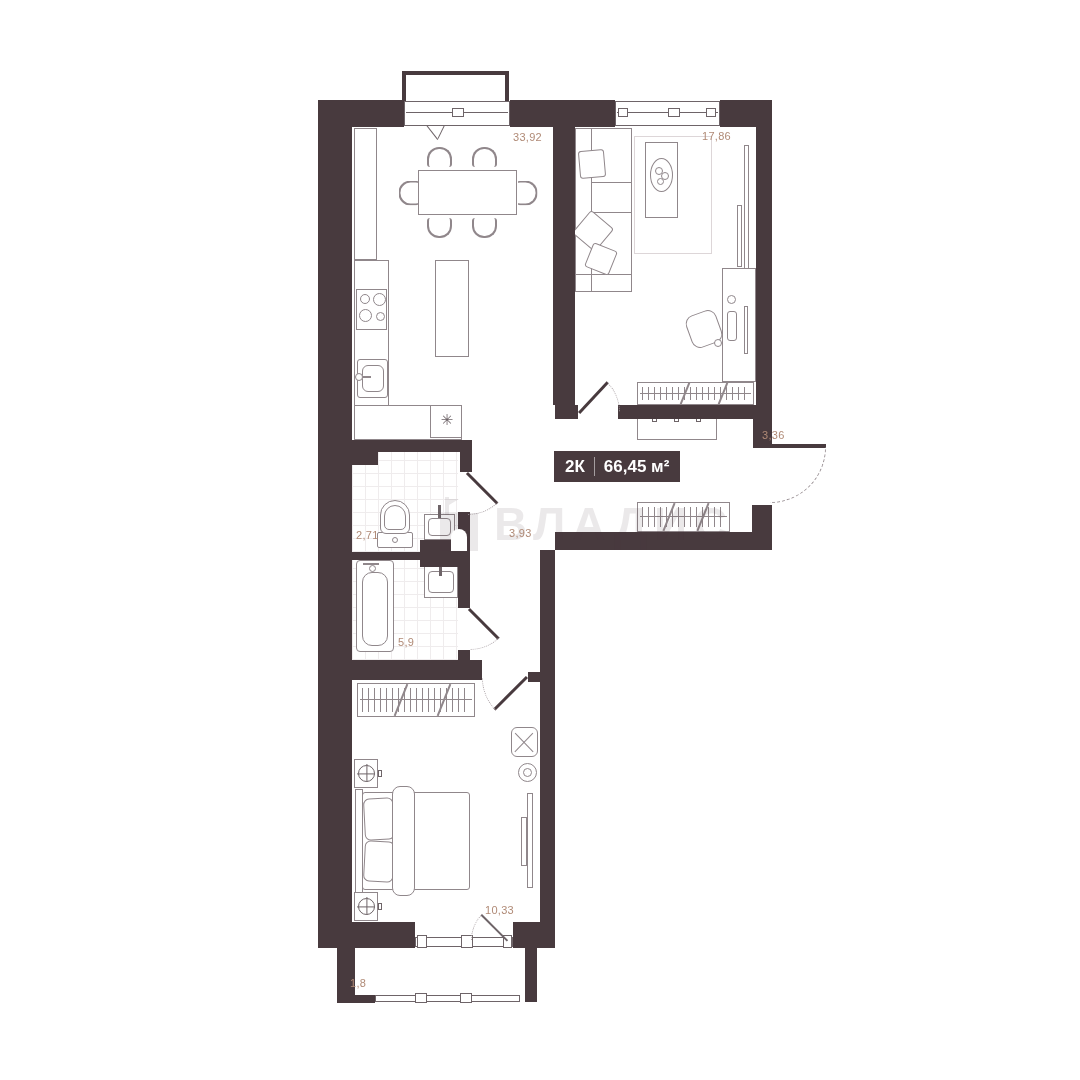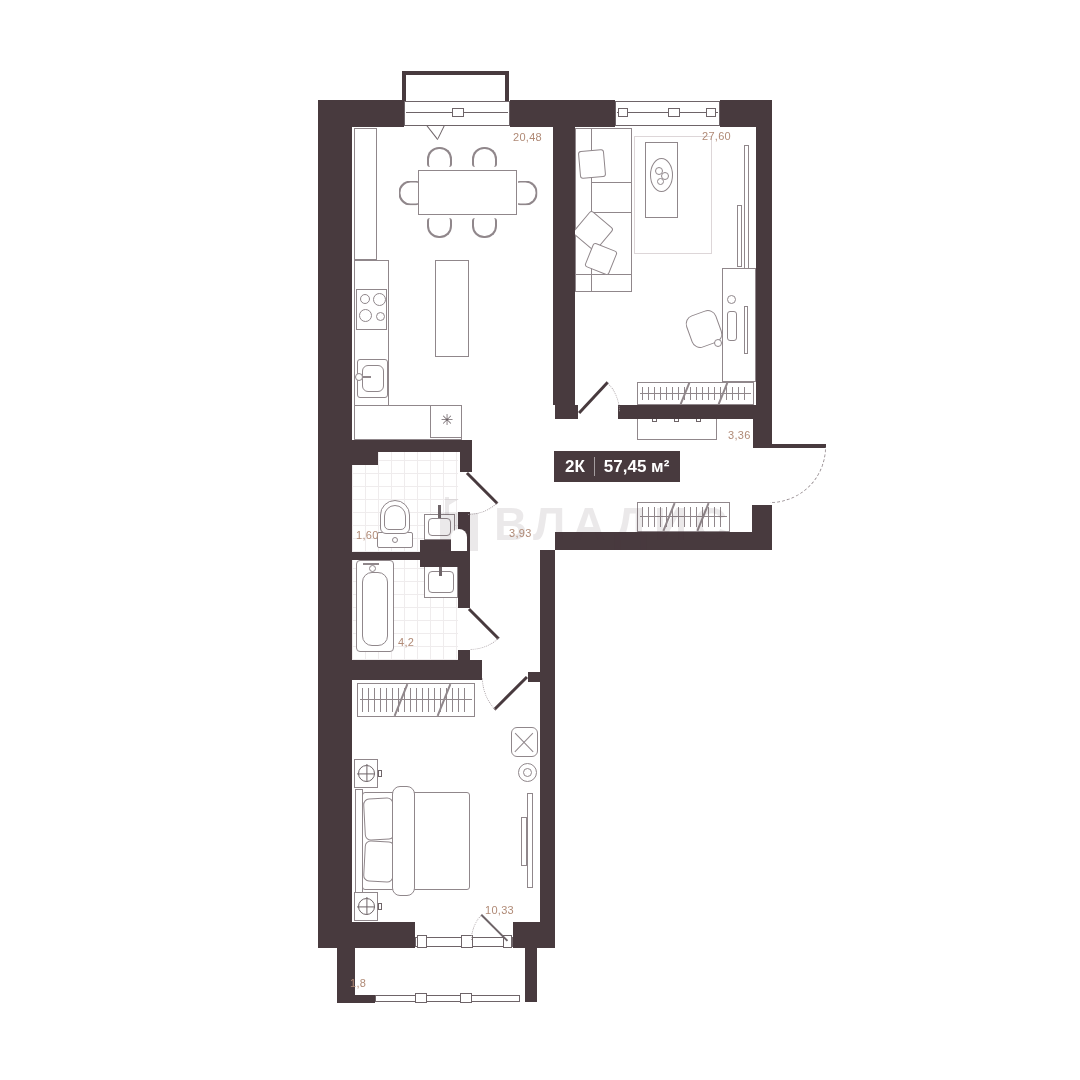--- a/index.html
+++ b/index.html
@@ -217,28 +217,28 @@
   <div class="wm">
     <div class="wm-ic">
       <div class="pole"></div>
         <div class="flag"></div>
         <div class="b1"></div>
         <div class="arch"></div>
     </div>
     <div class="wm-txt">ВЛАДИС</div>
   </div>
 
-  <div class="lbl" style="left:513px;top:131px;">20,48</div>
-  <div class="lbl" style="left:702px;top:130px;">27,60</div>
-  <div class="lbl" style="left:728px;top:429px;">3,36</div>
-  <div class="lbl" style="left:356px;top:529px;">1,60</div>
+  <div class="lbl" style="left:513px;top:131px;">33,92</div>
+  <div class="lbl" style="left:702px;top:130px;">17,86</div>
+  <div class="lbl" style="left:762px;top:429px;">3,36</div>
+  <div class="lbl" style="left:356px;top:529px;">2,71</div>
   <div class="lbl" style="left:509px;top:527px;">3,93</div>
-  <div class="lbl" style="left:398px;top:636px;">4,2</div>
+  <div class="lbl" style="left:398px;top:636px;">5,9</div>
   <div class="lbl" style="left:485px;top:904px;">10,33</div>
   <div class="lbl" style="left:350px;top:977px;">1,8</div>
 
   <div class="badge">
     <span>2К</span>
     <span class="div"></span>
-    <span>57,45 м²</span>
+    <span>66,45 м²</span>
   </div>
 
 </div>
 
 </body></html>

